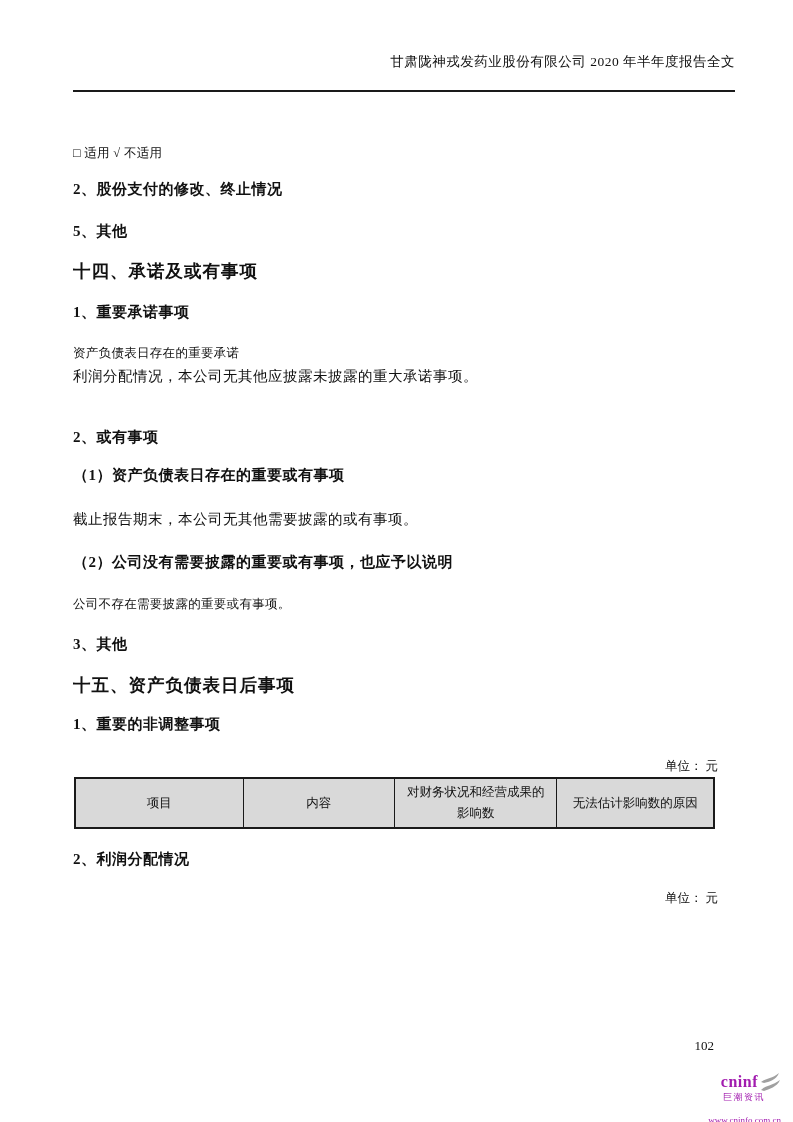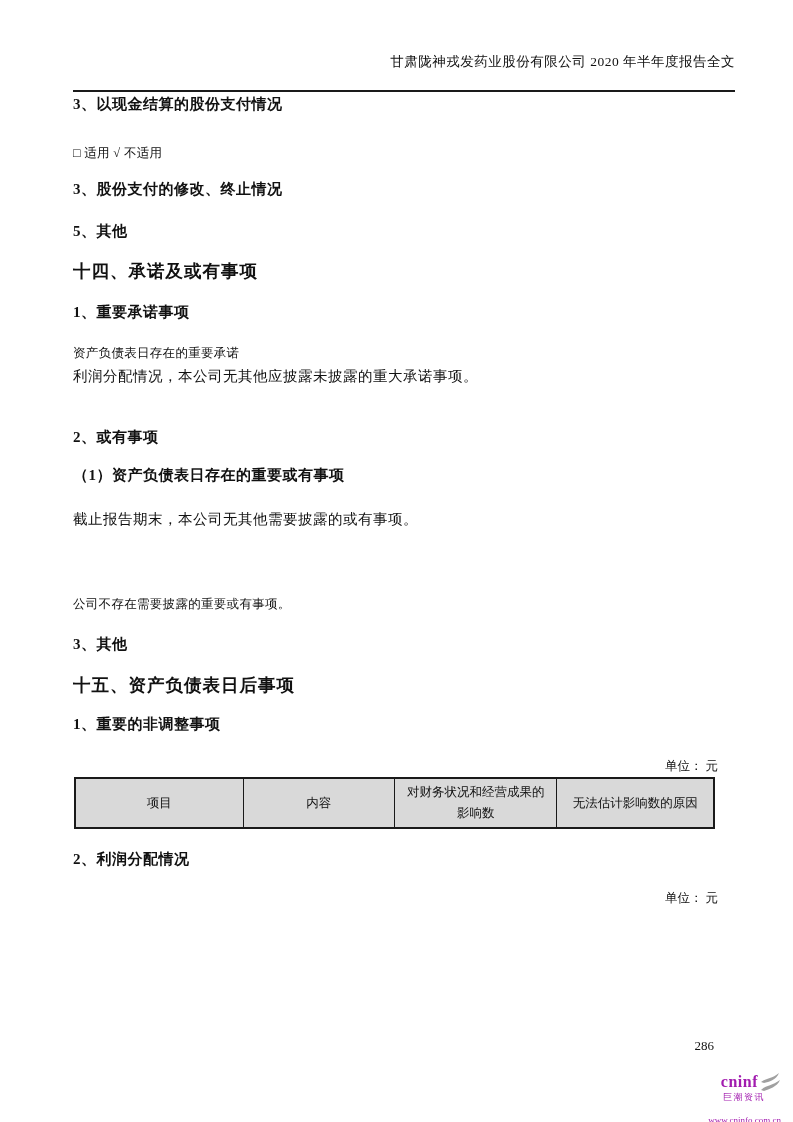--- a/index.html
+++ b/index.html
@@ -126,42 +126,42 @@
   }
   .swirl-icon svg { display: block; }
 </style>
 </head>
 <body>
 
 <div class="page">
 
   <div class="doc-header">甘肃陇神戎发药业股份有限公司 2020 年半年度报告全文</div>
 
-  <div class="abs h3" style="top:95px;">3、以现金结算的股份支付情况</div>
 
   <div class="abs small-text" style="top:145px;">□ 适用 √ 不适用</div>
 
-  <div class="abs h3" style="top:180px;">3、股份支付的修改、终止情况</div>
+  <div class="abs h3" style="top:180px;">2、股份支付的修改、终止情况</div>
 
   <div class="abs h3" style="top:222px;">5、其他</div>
 
   <div class="abs h2" style="top:259px;">十四、承诺及或有事项</div>
 
   <div class="abs h3" style="top:303px;">1、重要承诺事项</div>
 
   <div class="abs small-text" style="top:345px;">资产负债表日存在的重要承诺</div>
 
   <div class="abs body-text" style="top:367px;">利润分配情况，本公司无其他应披露未披露的重大承诺事项。</div>
 
   <div class="abs h3" style="top:428px;">2、或有事项</div>
 
   <div class="abs h3" style="top:466px;">（1）资产负债表日存在的重要或有事项</div>
 
   <div class="abs body-text" style="top:510px;">截止报告期末，本公司无其他需要披露的或有事项。</div>
 
+  <div class="abs h3" style="top:553px;">（2）公司没有需要披露的重要或有事项，也应予以说明</div>
 
   <div class="abs small-text" style="top:596px;">公司不存在需要披露的重要或有事项。</div>
 
   <div class="abs h3" style="top:635px;">3、其他</div>
 
   <div class="abs h2" style="top:673px;">十五、资产负债表日后事项</div>
 
   <div class="abs h3" style="top:715px;">1、重要的非调整事项</div>
 
   <div class="unit-line" style="top:758px;">单位： 元</div>
@@ -182,21 +182,21 @@
           <td>无法估计影响数的原因</td>
         </tr>
       </tbody>
     </table>
   </div>
 
   <div class="abs h3" style="top:850px;">2、利润分配情况</div>
 
   <div class="unit-line" style="top:890px;">单位： 元</div>
 
-  <div class="page-number">286</div>
+  <div class="page-number">102</div>
 
   <div class="cninfo">
     <div class="cninfo-row1">
       <span class="cninfo-brand">cninf</span>
       <span class="swirl-icon">
         <svg width="22" height="20" viewBox="0 0 22 20">
           <path d="M2 10 C7 6 13 7 20 1 C17 8 10 10 5 11 Z" fill="#a0a0a0"></path>
           <path d="M2 18 C7 13 13 14 21 8 C18 15 10 17 5 19 Z" fill="#a0a0a0"></path>
         </svg>
       </span>

